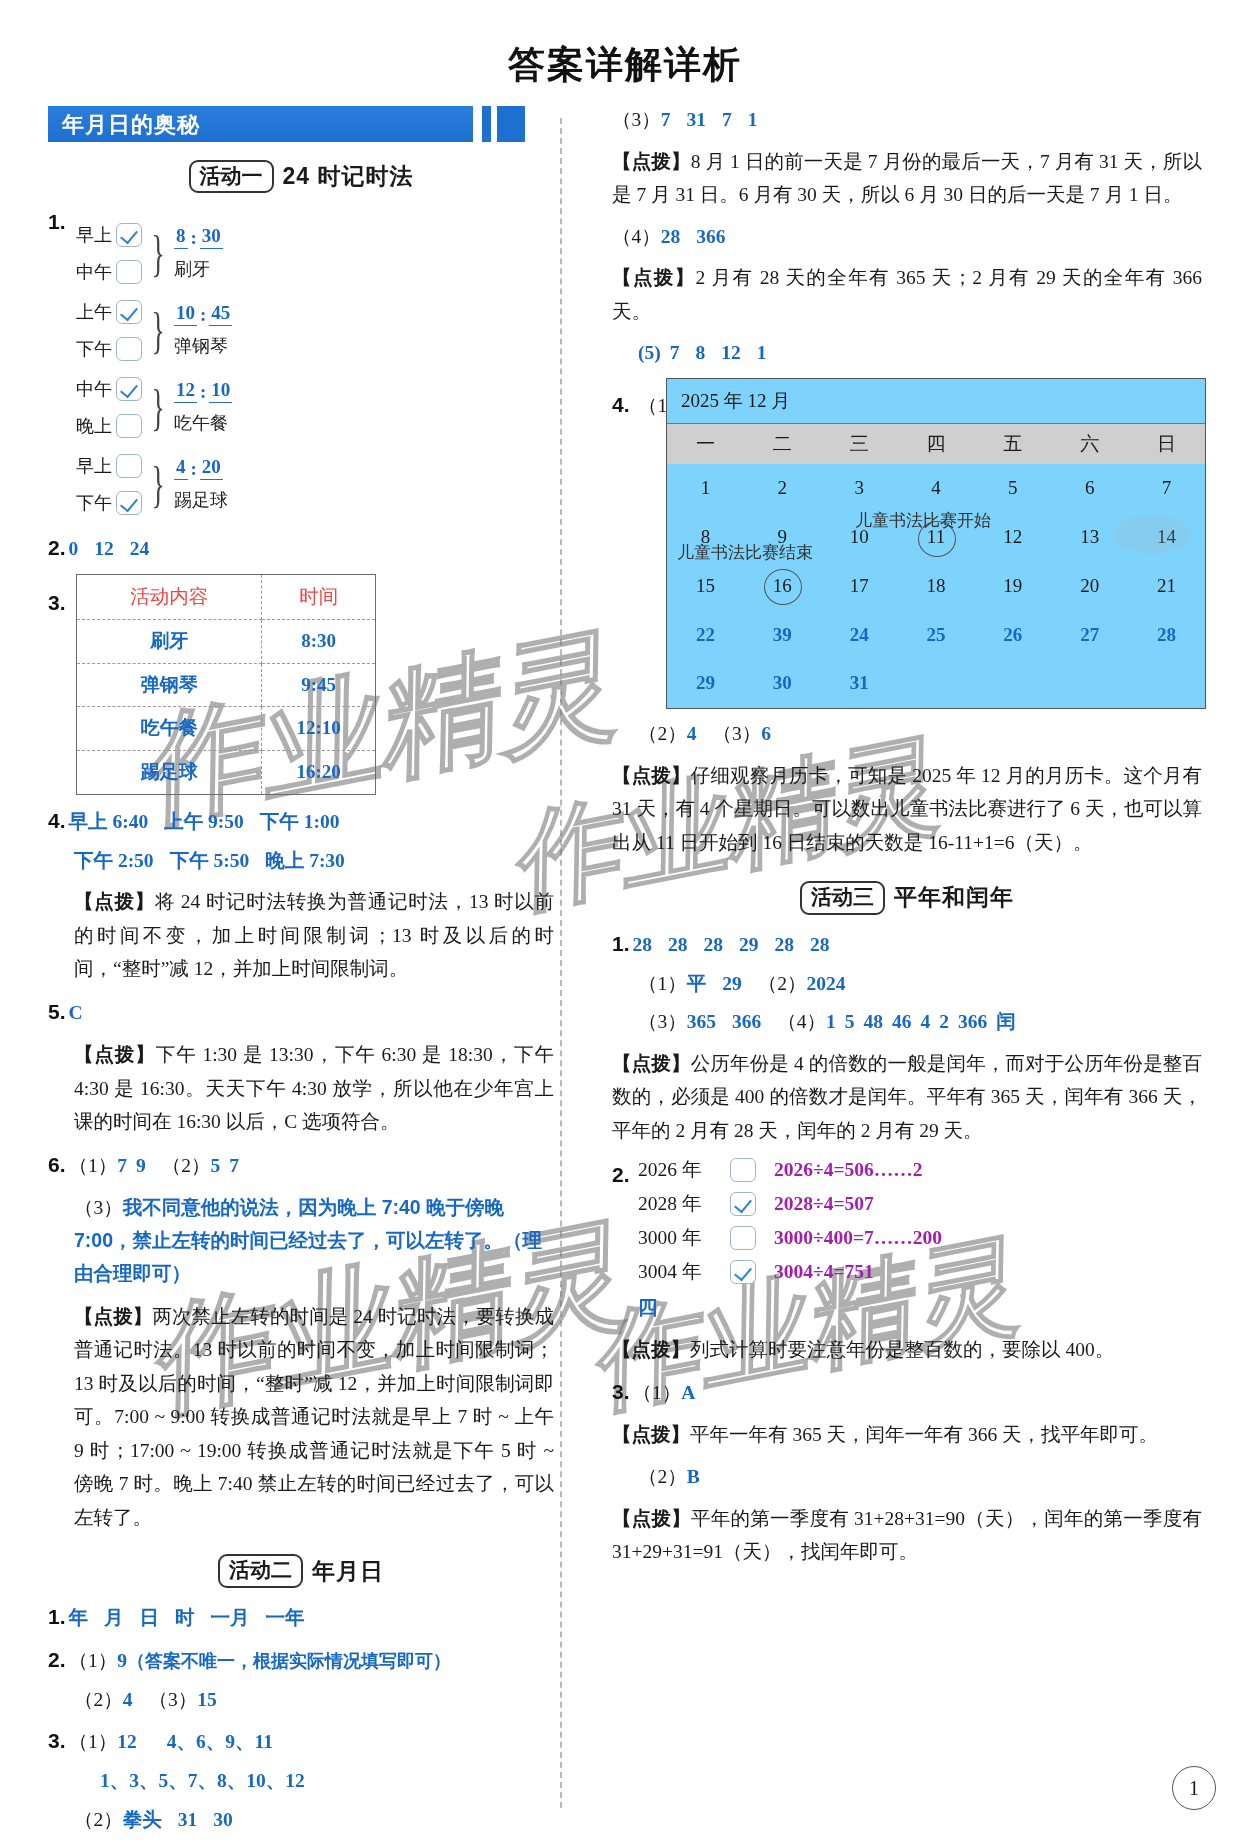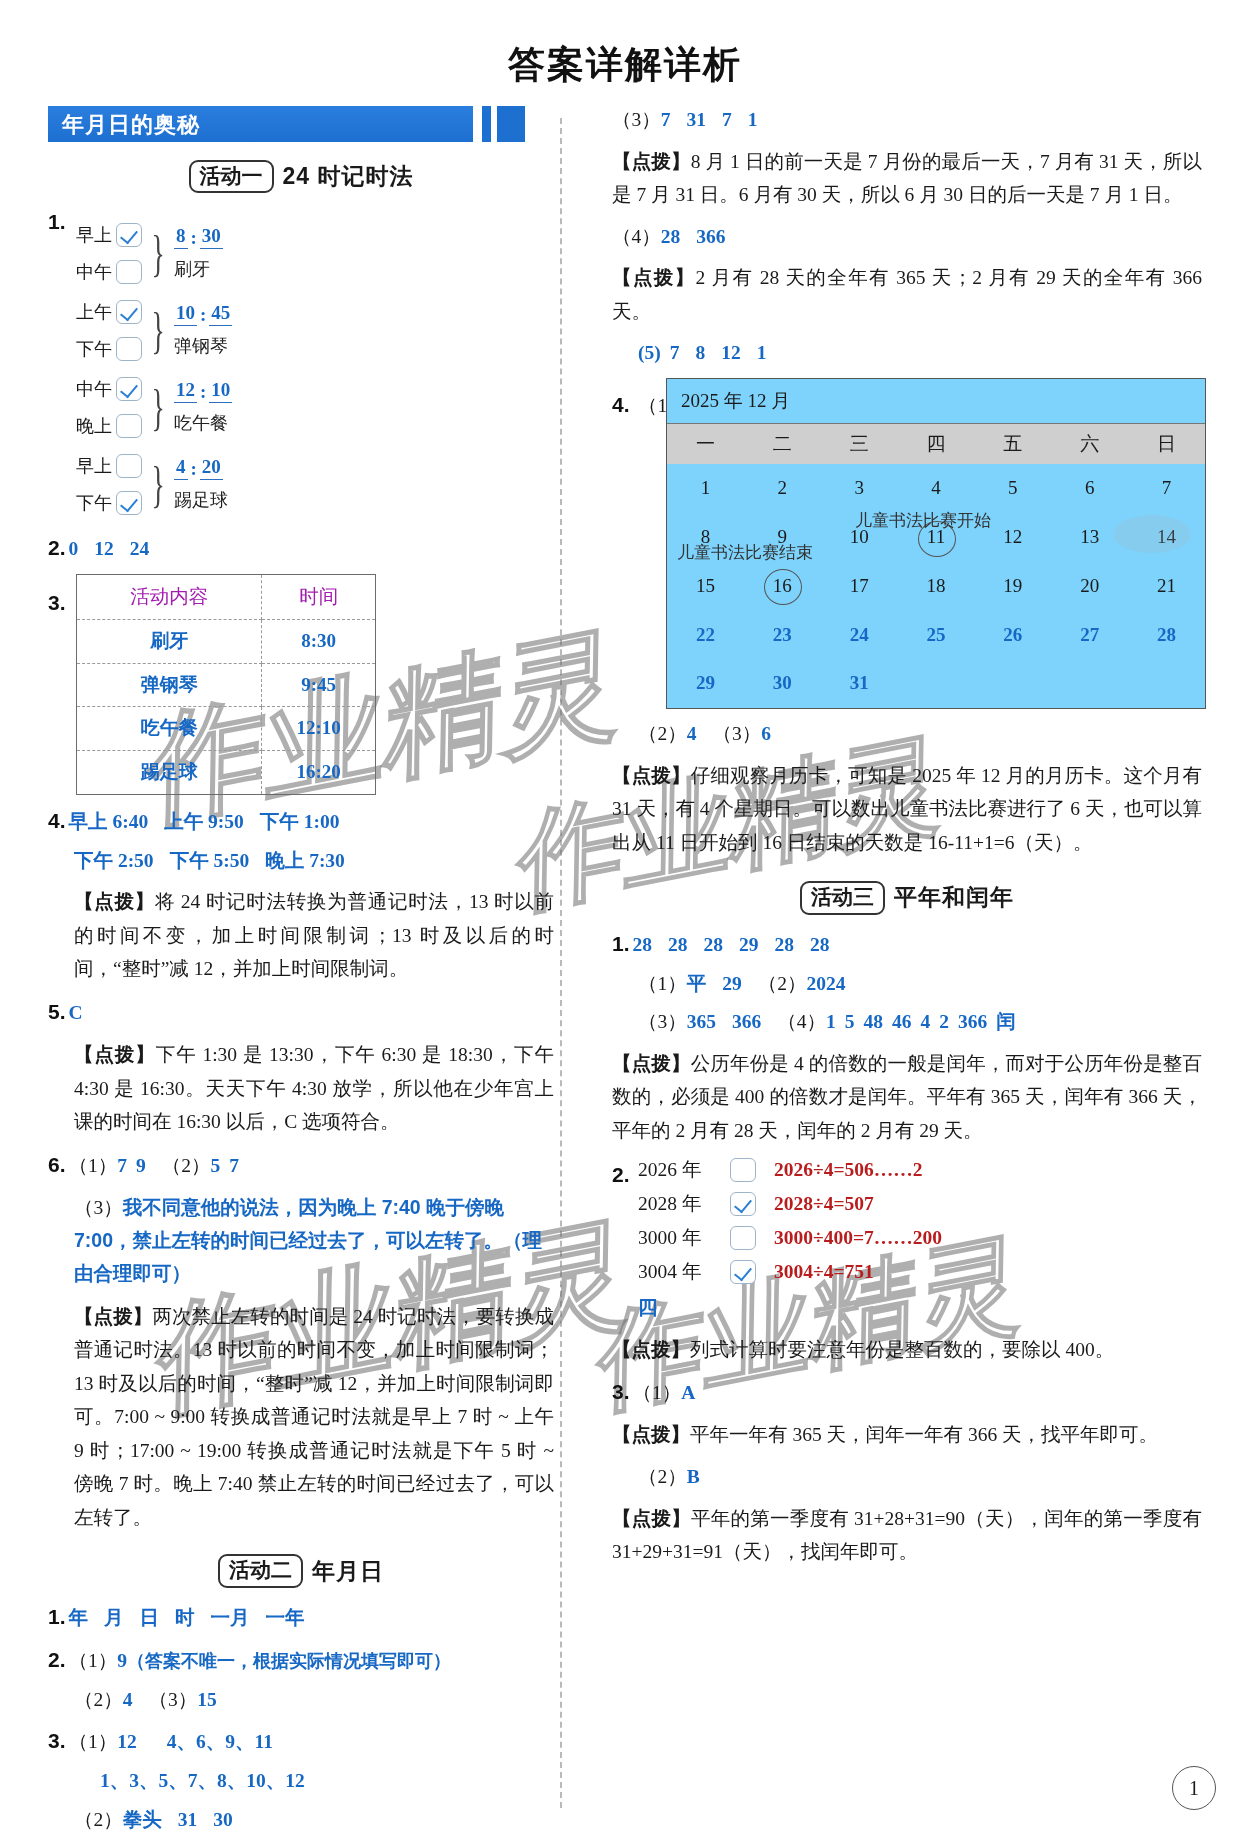--- a/index.html
+++ b/index.html
@@ -195,21 +195,21 @@
     margin:6px 0 6px 28px;
     width:300px;
     border:1.6px solid #6b6b6b;
   }
   .tbl td{
     border:1px dashed #9a9a9a;
     text-align:center;
     padding:6px 4px;
     font-size:19px;
   }
-  .tbl tr:first-child td{font-weight:normal;color:#a21caf;font-size:19.5px;border-top:none;}
+  .tbl tr:first-child td{font-weight:normal;color:#ef4444;font-size:19.5px;border-top:none;}
   .tbl td.blue{color:#1668c4;font-weight:bold;}
   .tbl td:first-child{border-left:none;}
   .tbl td:last-child{border-right:none;}
 
   
   .calwrap{
     margin:6px 0 8px 54px;
     width:540px;
     border:1.5px solid #555;
     background:#7dd3fc;
@@ -258,21 +258,21 @@
   }
 
   
   .leap-row{
     display:flex;align-items:center;
     margin:7px 0 7px 26px;
     font-size:19.5px;
   }
   .leap-row .yr{width:92px;}
   .leap-row .ck-box{margin-right:18px;}
-  .leap-row .eq{color:#b91c1c;font-weight:bold;font-size:19.5px;}
+  .leap-row .eq{color:#a21caf;font-weight:bold;font-size:19.5px;}
 
   
   .wm{
     position:absolute;
     pointer-events:none;
     color:rgba(120,120,120,0.0);
     -webkit-text-stroke:1.4px rgba(110,110,110,.55);
     font-family:"Liberation Sans",sans-serif;
     font-weight:bold;
     white-space:nowrap;
@@ -556,21 +556,21 @@
             <div class="cell circled">16</div>
             <div class="cell">17</div>
             <div class="cell">18</div>
             <div class="cell">19</div>
             <div class="cell">20</div>
             <div class="cell">21</div>
           </div>
 
           <div class="cal-row">
             <div class="cell blue">22</div>
-            <div class="cell blue">23</div>
+            <div class="cell blue">39</div>
             <div class="cell blue">24</div>
             <div class="cell blue">25</div>
             <div class="cell blue">26</div>
             <div class="cell blue">27</div>
             <div class="cell blue">28</div>
           </div>
 
           <div class="cal-row">
             <div class="cell blue">29</div>
             <div class="cell blue">30</div>

